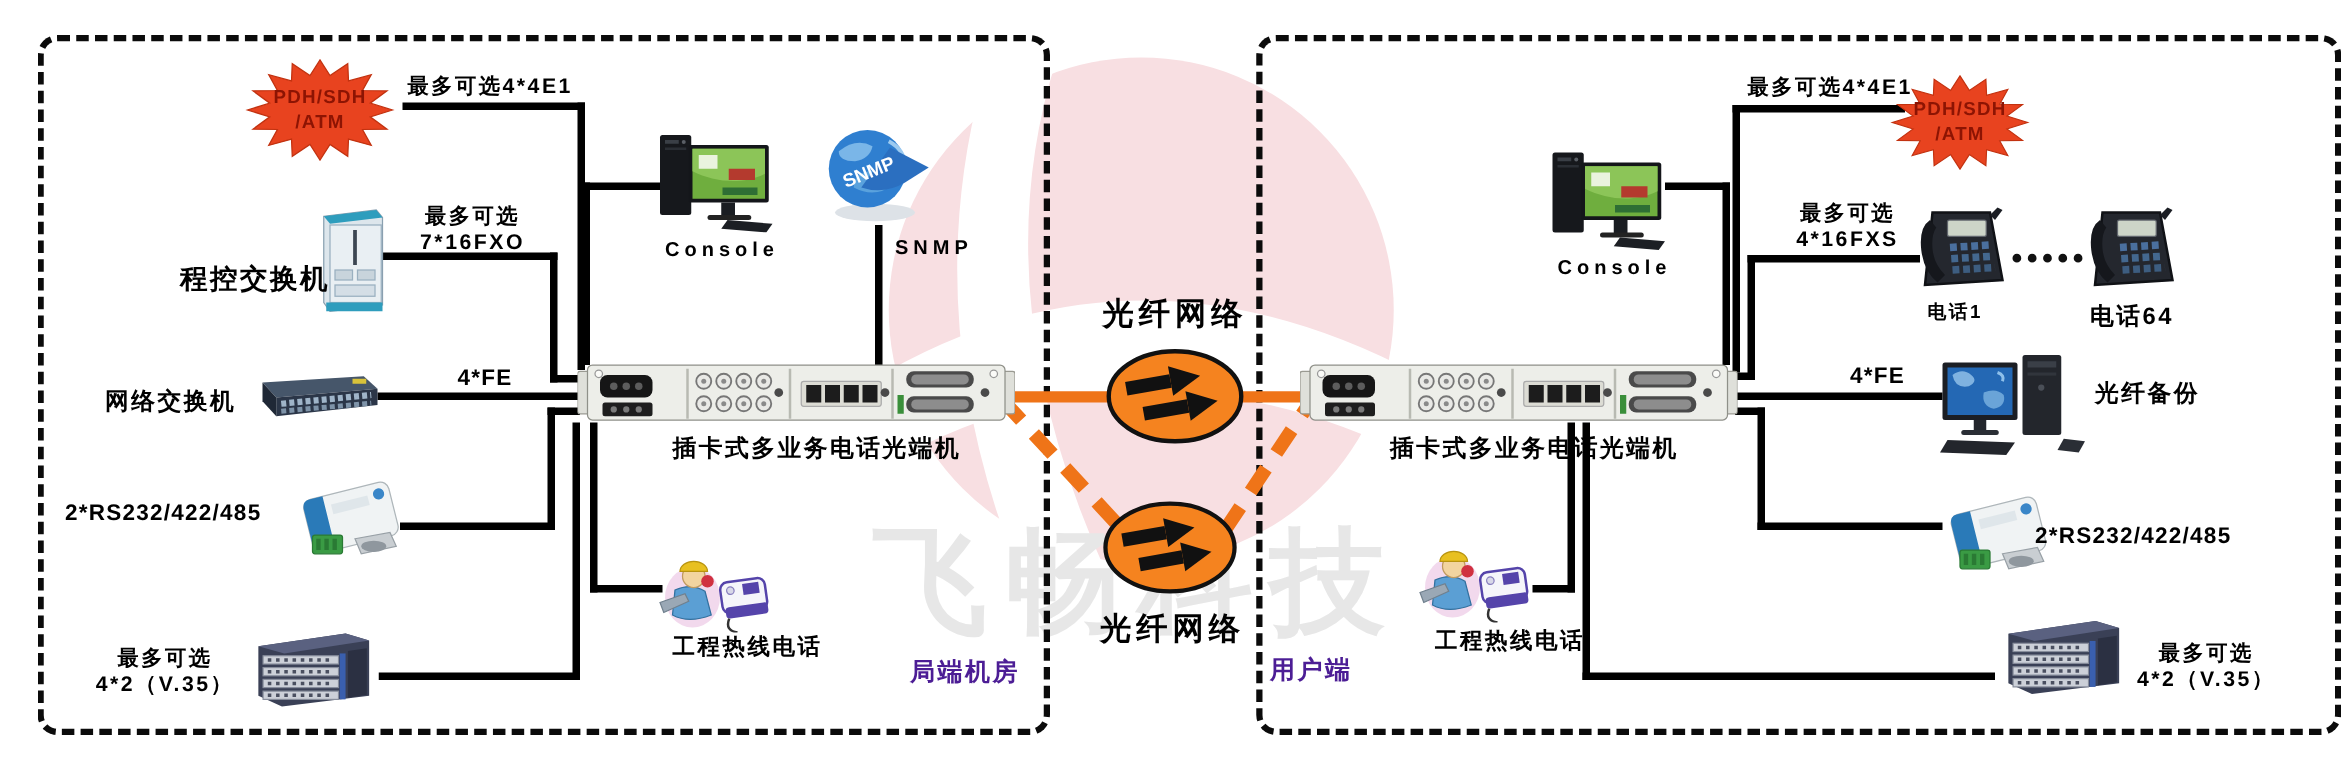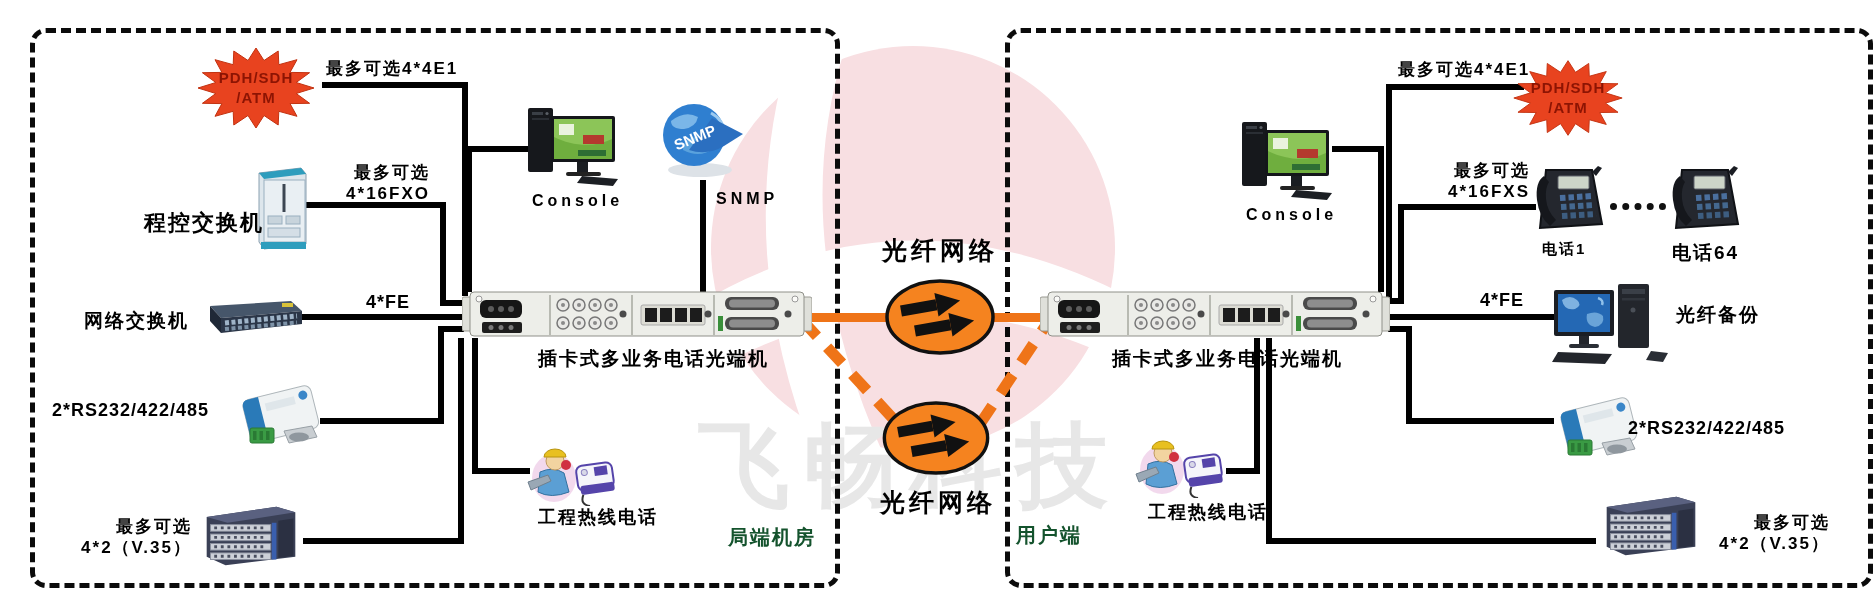--- a/index.html
+++ b/index.html
@@ -5,23 +5,23 @@
   html,body{margin:0;padding:0;background:#fff;}
   .canvas{position:relative;width:1876px;height:615px;background:#ffffff;overflow:hidden;
           font-family:"Liberation Sans","DejaVu Sans",sans-serif;color:#000;}
   .zone{position:absolute;border:5px dashed #0b0b0b;border-radius:16px;z-index:1;}
   .wire{position:absolute;display:block;background:#000;z-index:2;}
   .fiber{position:absolute;display:block;background:#ef7418;z-index:2;}
   .icon{position:absolute;z-index:3;}
   .lbl{position:absolute;z-index:4;white-space:nowrap;}
   .cn{font-weight:600;letter-spacing:2px;}
   .num{font-weight:600;letter-spacing:1px;}
-  .two{text-align:right;line-height:1.25;white-space:normal;}
+  .two{text-align:center;line-height:1.25;white-space:normal;}
   .latin{font-weight:600;letter-spacing:4px;}
-  .region{font-weight:700;font-size:20px;color:#14532d;letter-spacing:2px;}
+  .region{font-weight:700;font-size:20px;color:#4c1d95;letter-spacing:2px;}
   .fiberlbl{font-weight:600;font-size:25px;letter-spacing:4px;}
   .burst-text{position:absolute;z-index:4;text-align:center;font-size:15px;font-weight:700;
               color:#8d1403;line-height:1.3;letter-spacing:1px;}
   .watermark-cn{position:absolute;left:698px;top:404px;z-index:1;font-size:92px;font-weight:700;
                 color:#e7e7e7;letter-spacing:14px;white-space:nowrap;}
   .watermark-en{position:absolute;left:620px;top:516px;z-index:1;font-size:40px;
                 color:#e2e2e2;letter-spacing:10px;white-space:nowrap;}
   .wm-logo{position:absolute;left:695px;top:38px;z-index:0;}
   .dotline{position:absolute;height:0;border-top:7px dotted #111;z-index:2;}
   svg{display:block;}
@@ -299,21 +299,21 @@
     <div>/ATM</div>
   </div>
   <div class="lbl cn" style="left:326px;top:57px;font-size:17px">最多可选4*4E1</div>
 
   <svg class="icon" style="left:254px;top:166px" width="54" height="84" xmlns:xlink="http://www.w3.org/1999/xlink">
       <use href="#sym-pbx" xlink:href="#sym-pbx"></use>
     </svg>
   <div class="lbl cn" style="left:144px;top:208px;font-size:22px">程控交换机</div>
   <div class="lbl cn two" style="left:326px;top:162px;width:104px;font-size:17px">
     <div>最多可选</div>
-    <div>4*16FXO</div>
+    <div>7*16FXO</div>
   </div>
 
   <svg class="icon" style="left:526px;top:106px" width="95" height="80" xmlns:xlink="http://www.w3.org/1999/xlink">
       <use href="#sym-console" xlink:href="#sym-console"></use>
     </svg>
   <div class="lbl latin" style="left:532px;top:192px;width:86px;text-align:center;font-size:16px">Console</div>
 
   <svg class="icon" style="left:654px;top:100px" width="90" height="80" xmlns:xlink="http://www.w3.org/1999/xlink">
       <use href="#sym-snmp" xlink:href="#sym-snmp"></use>
     </svg>

